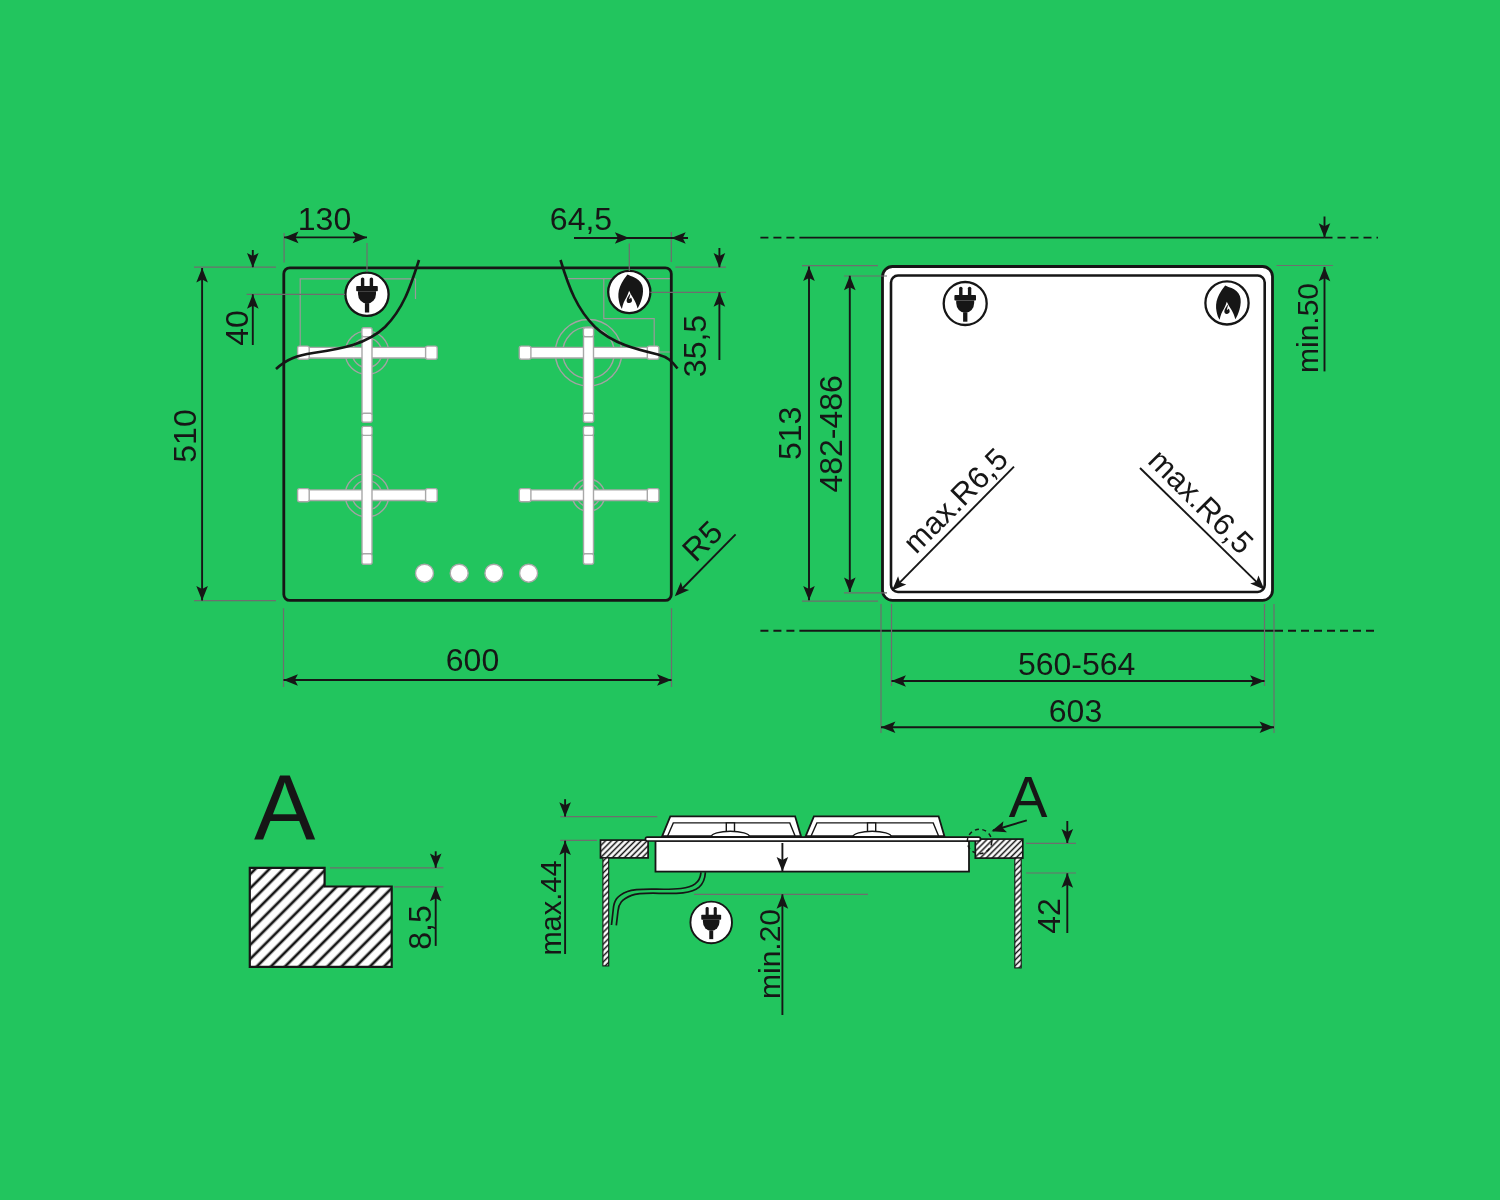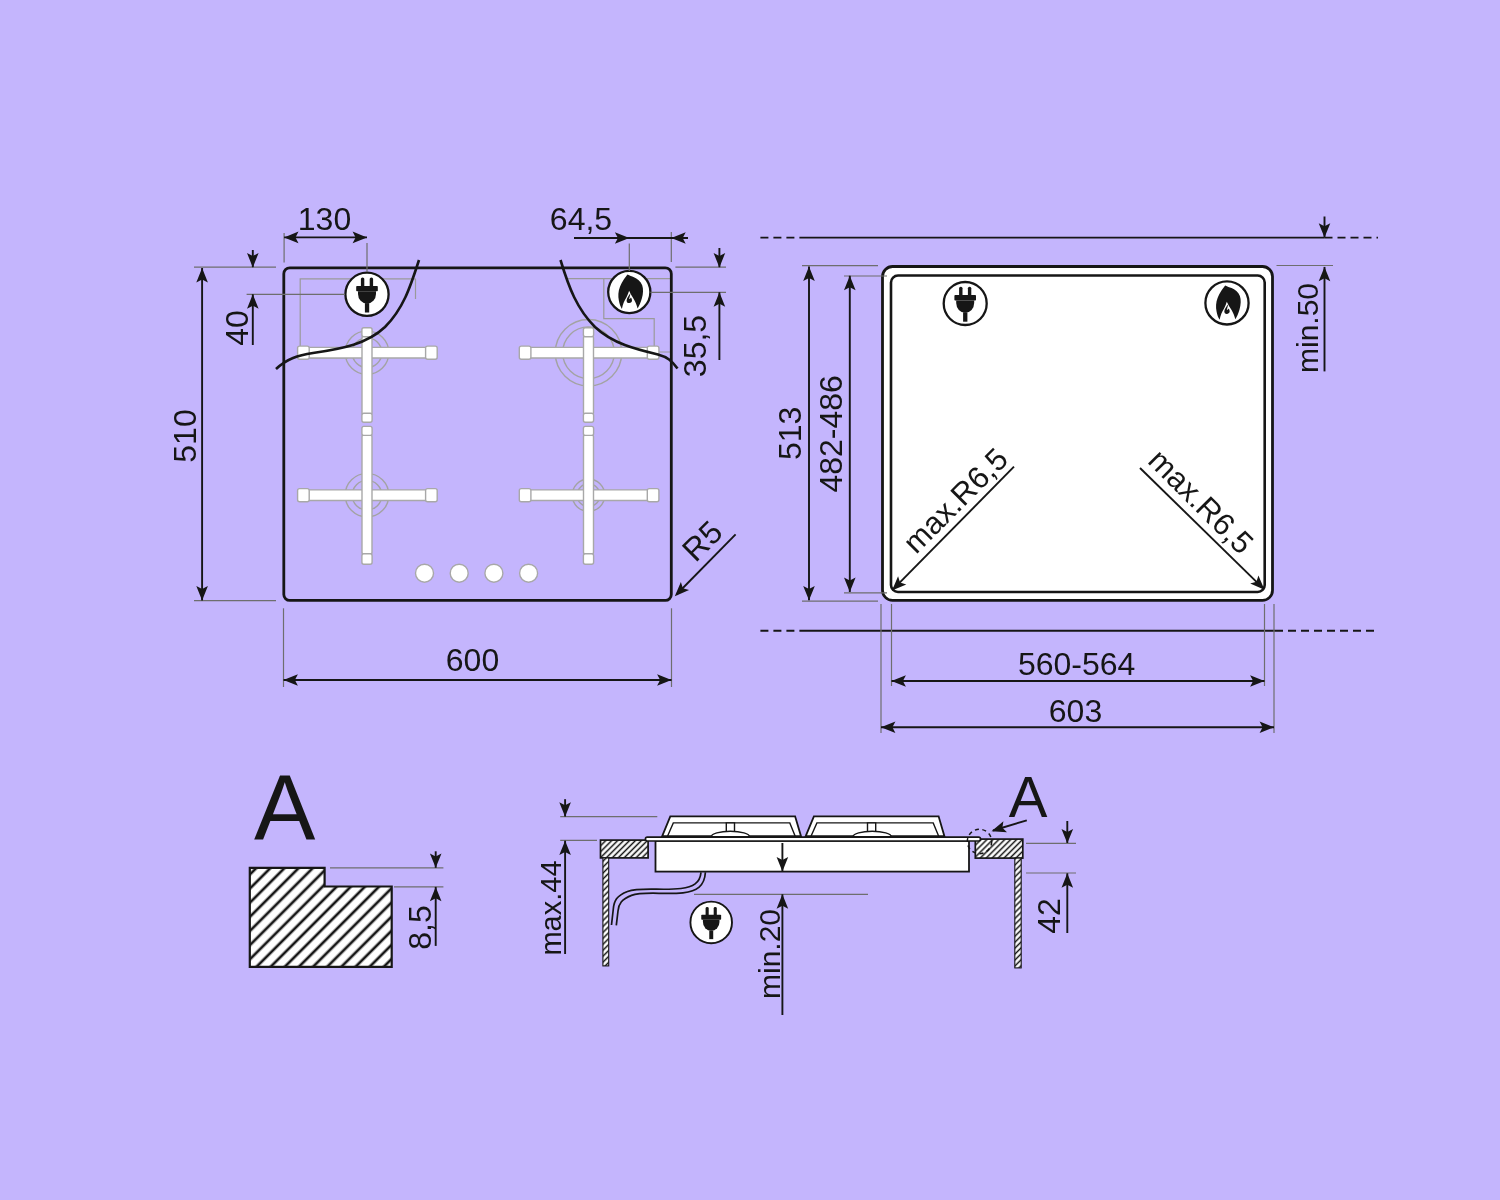--- a/index.html
+++ b/index.html
@@ -1,16 +1,16 @@
 <!DOCTYPE html>
 <html><head>
 <meta charset="utf-8">
 <style>
   html,body{margin:0;padding:0;background:#fff;}
-  #page{position:relative;width:1500px;height:1200px;background:#c4b5fd;overflow:hidden;}
+  #page{position:relative;width:1500px;height:1200px;background:#22c55e;overflow:hidden;}
   svg{position:absolute;left:0;top:0;}
   text{font-family:"Liberation Sans",sans-serif;fill:#161616;}
 </style>
 </head>
 <body>
 <div id="page">
 <svg width="1500" height="1200" viewBox="0 0 1500 1200">
 <defs>
 
   <path id="arr" d="M0,0 L-14.4,-5.8 L-11.4,0 L-14.4,5.8 Z" fill="#161616" stroke="none"></path>

